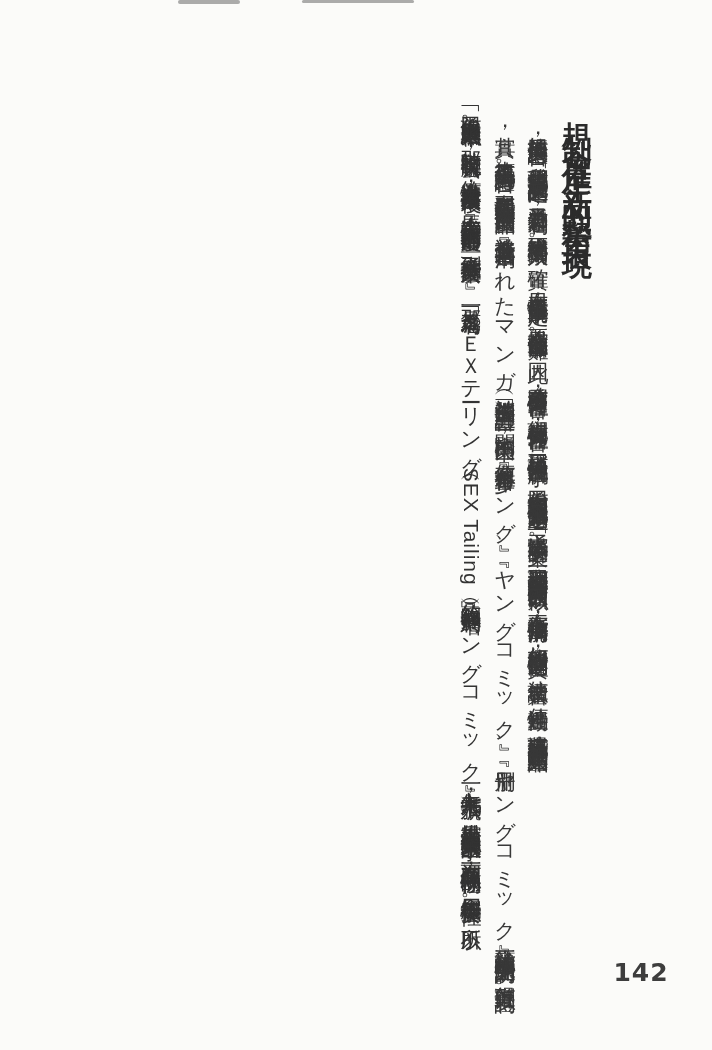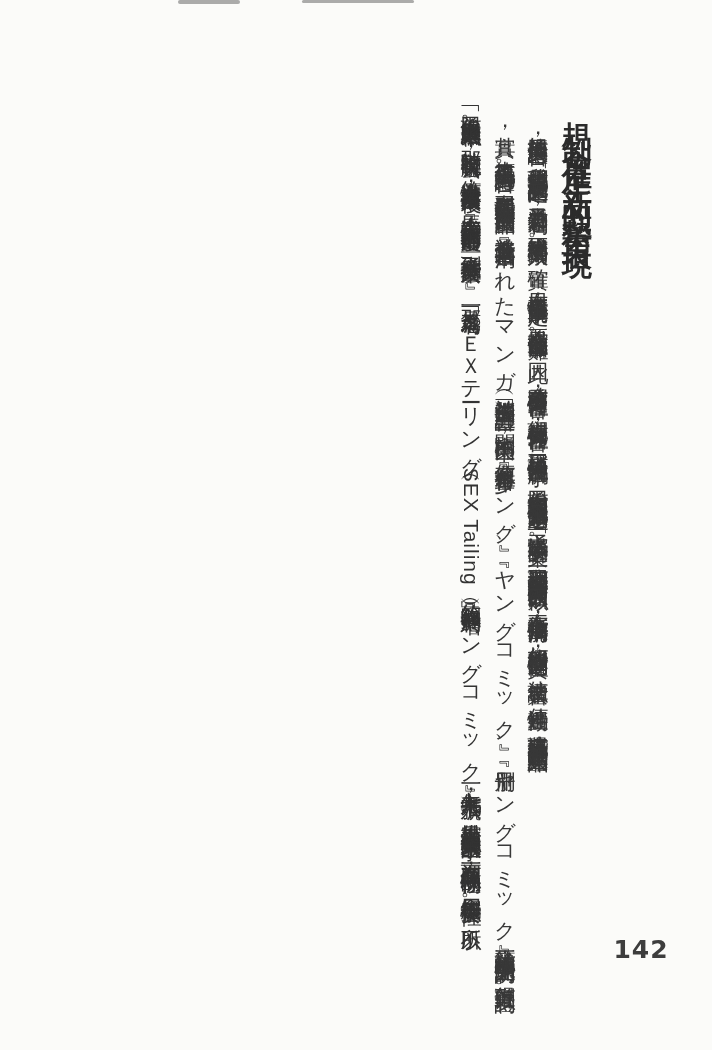--- a/index.html
+++ b/index.html
@@ -45,21 +45,21 @@
   .sans {
     font-family: "Liberation Sans", "DejaVu Sans", sans-serif;
     color: #333333;
   }
   .indent {
     text-indent: 22px;
   }
   .pagenum {
     position: absolute;
     left: 612px;
-    top: 935px;
+    top: 958px;
     width: 58px;
     text-align: center;
     font-family: "DejaVu Sans", "Liberation Sans", sans-serif;
     font-weight: bold;
     font-size: 25px;
     letter-spacing: 1px;
     color: #3d3d3d;
   }
   
   .artifact {

